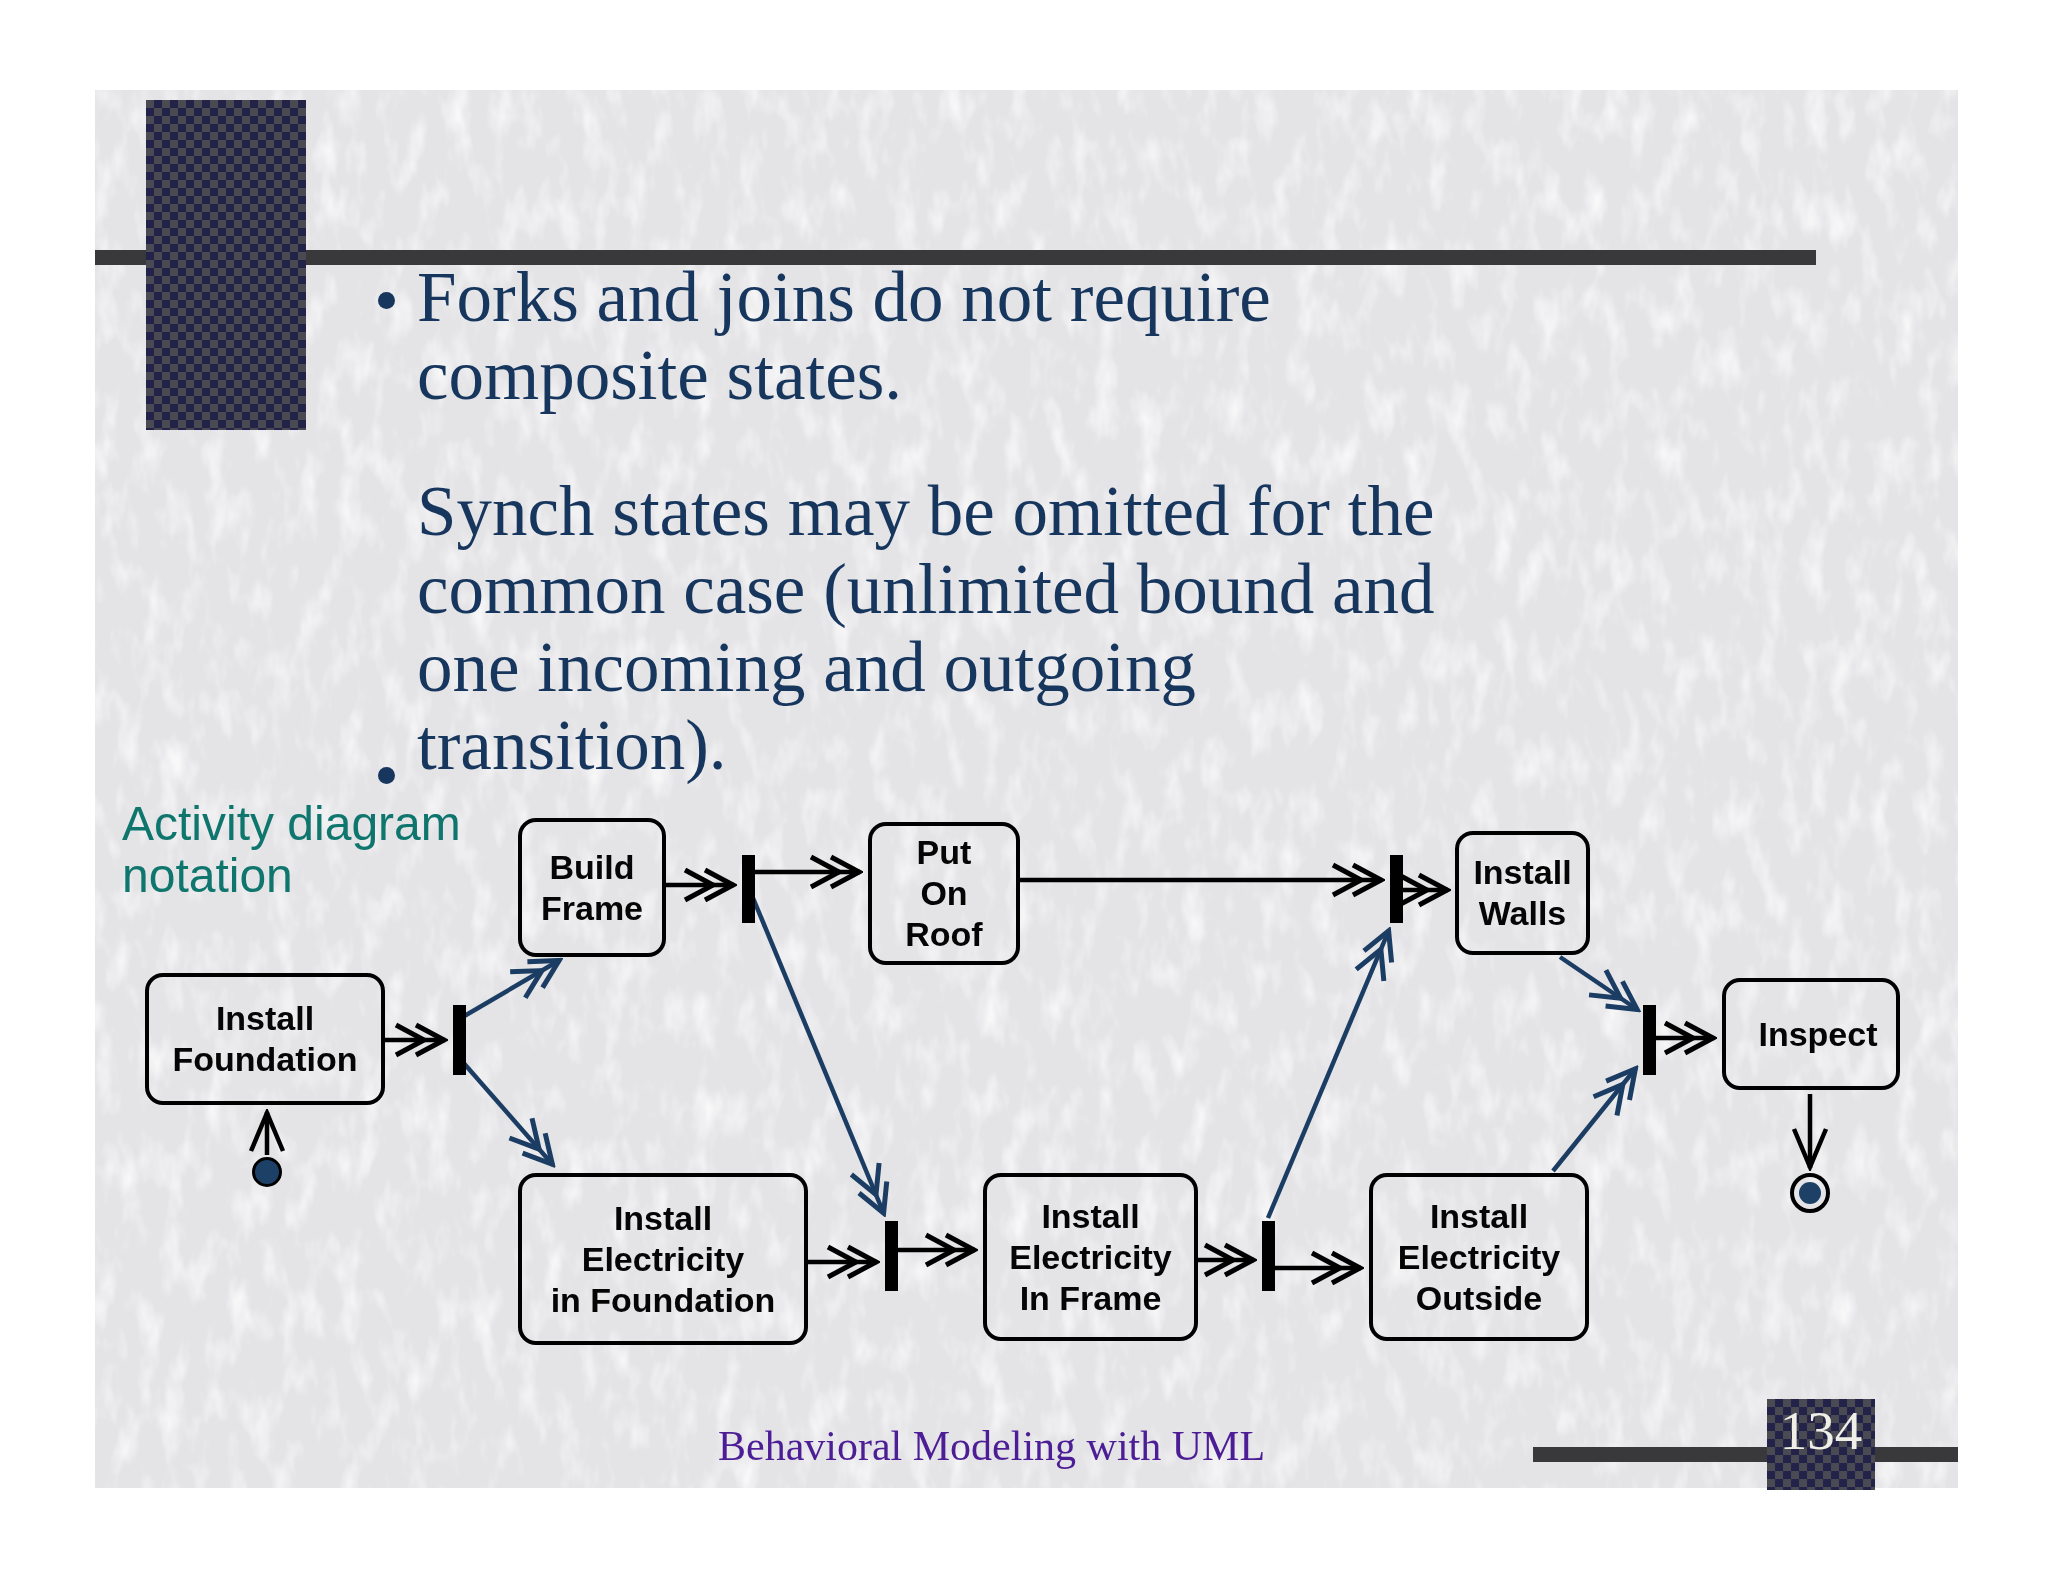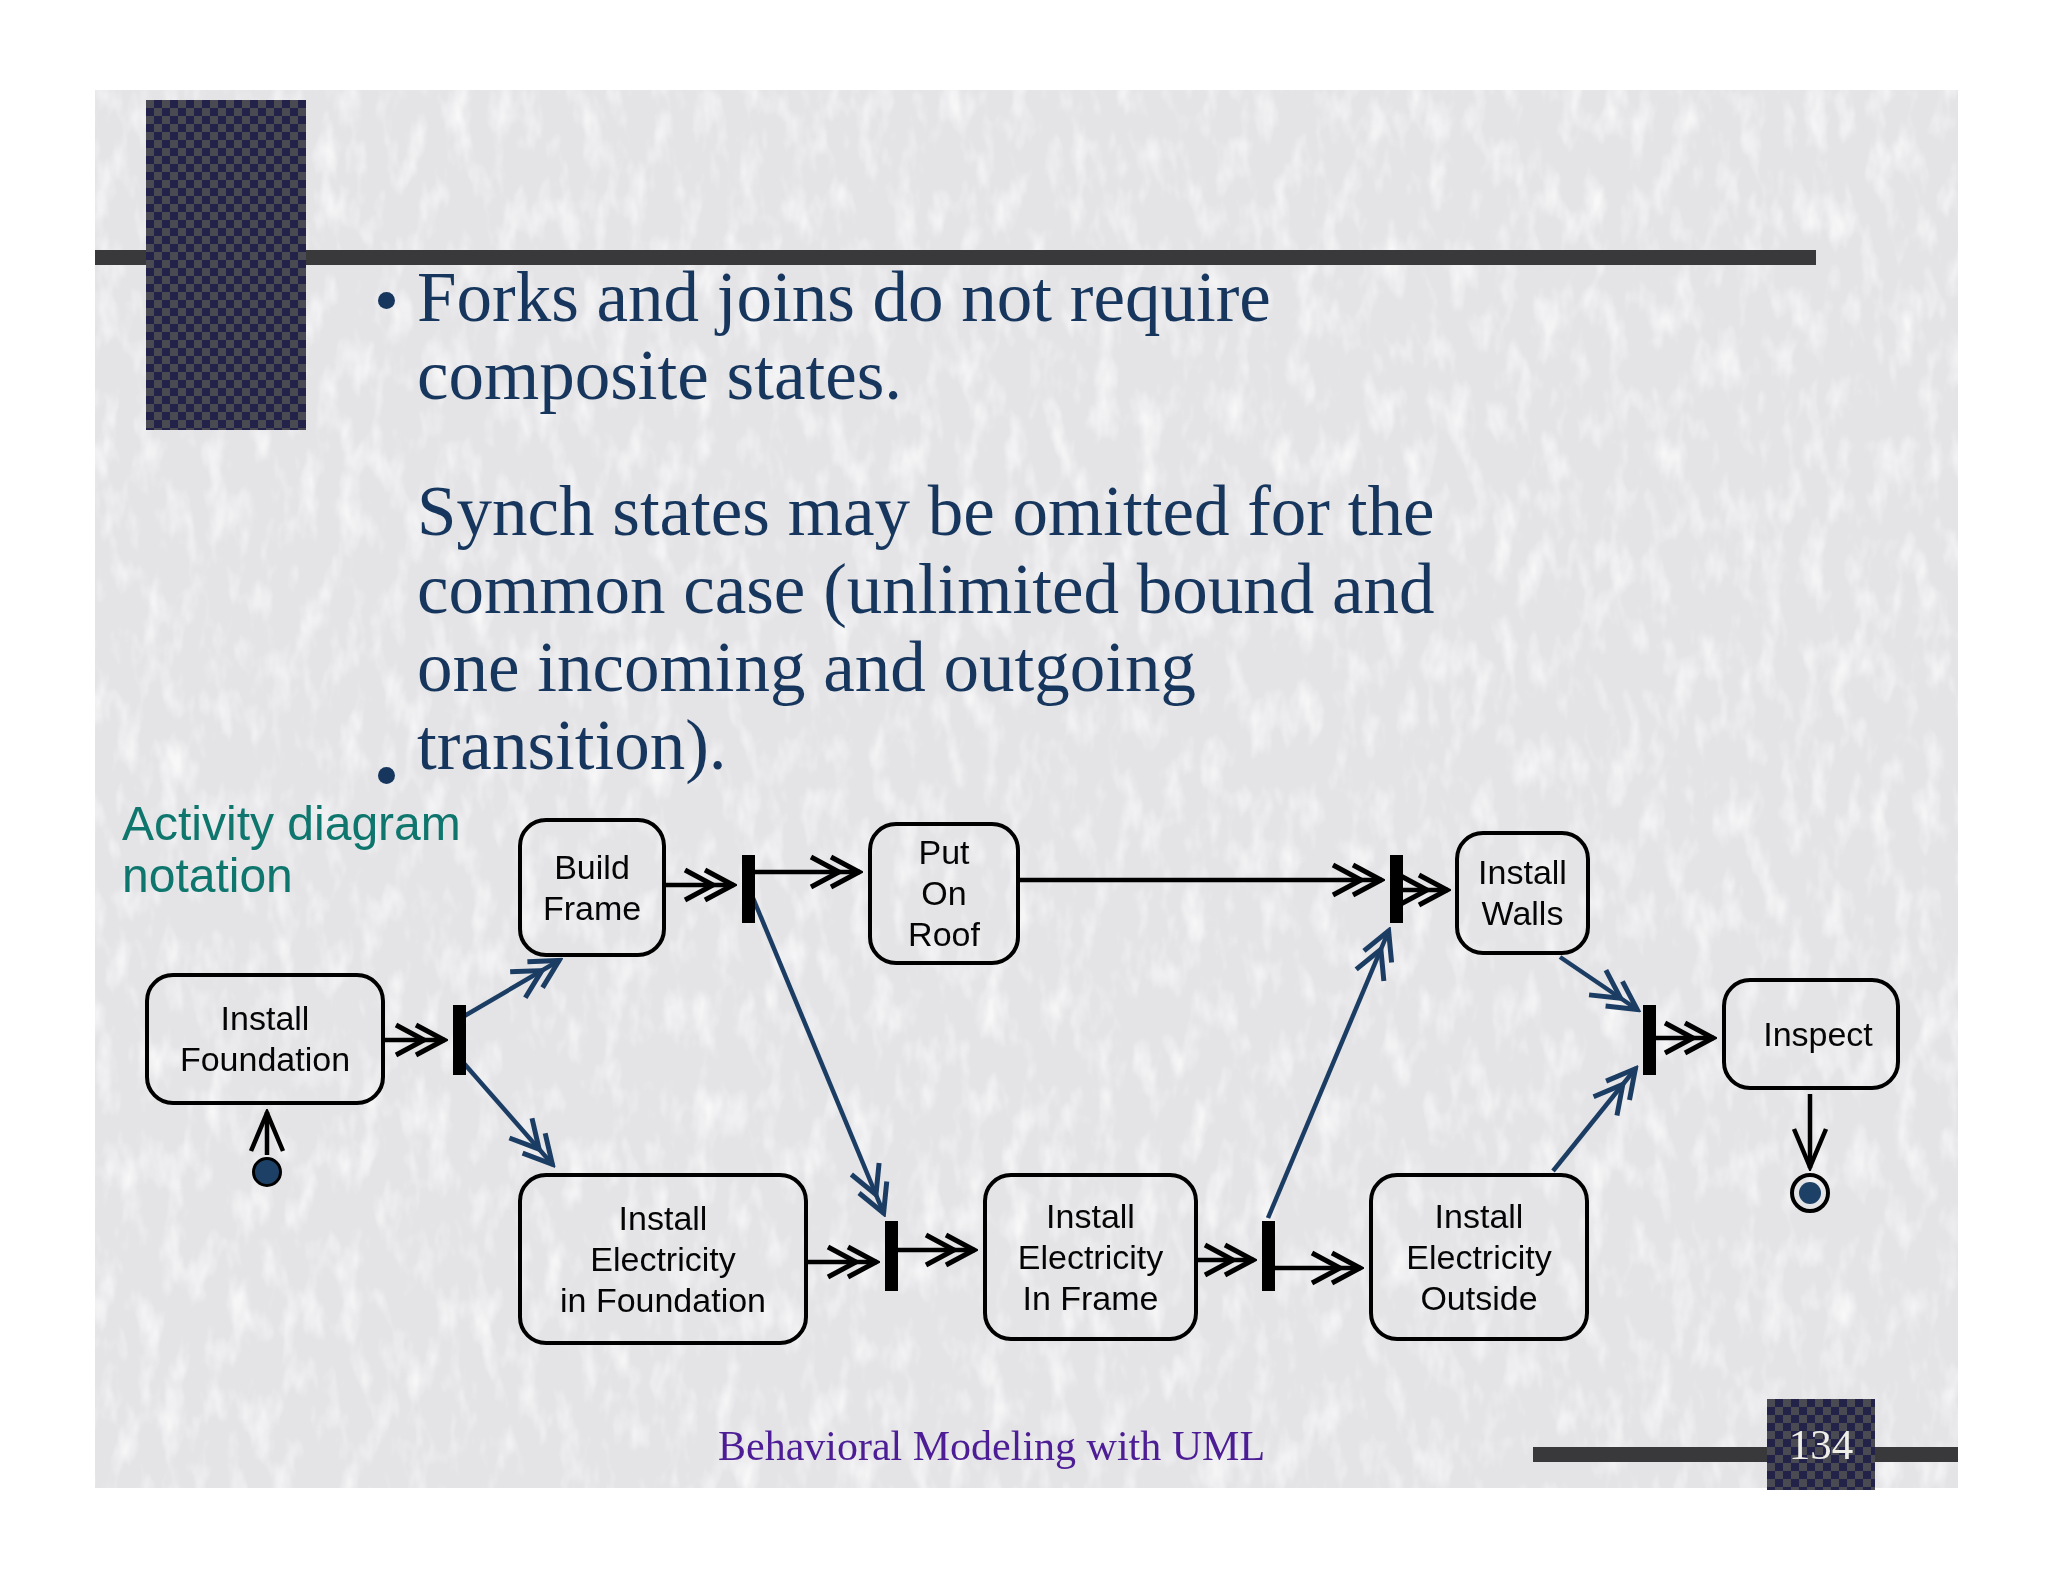--- a/index.html
+++ b/index.html
@@ -15,41 +15,41 @@
   .slide-title{position:absolute;left:318px;top:128px;font-family:"Liberation Serif",serif;
         font-size:97px;color:#2b2b2d;white-space:nowrap;letter-spacing:-1px;line-height:1.1;}
   .bullet{position:absolute;left:378px;display:flex;gap:22px;}
   .bullet-1{top:258px;}
   .bullet-2{top:472px;align-items:flex-end;}
   .bullet-dot{flex:0 0 auto;width:17px;height:17px;border-radius:50%;background:#17365d;margin-top:34px;}
   .bullet-text{font-family:"Liberation Serif",serif;font-size:71px;line-height:78px;color:#17365d;
         white-space:pre-line;width:1280px;}
   .side-label{position:absolute;left:122px;top:798px;font-size:48px;
         line-height:52px;color:#0f766e;white-space:pre-line;}
-  .node{position:absolute;box-sizing:border-box;border:4px solid #000;border-radius:28px;
+  .node{position:absolute;box-sizing:border-box;border:4px solid #000;border-radius:18px;
         display:flex;align-items:center;justify-content:center;text-align:center;
-        font-weight:normal;font-size:34px;line-height:41px;color:#050505;white-space:pre-line;}
+        font-weight:bold;font-size:34px;line-height:41px;color:#050505;white-space:pre-line;}
   .n-install-foundation{left:145px;top:973px;width:240px;height:132px;}
   .n-build-frame{left:518px;top:818px;width:148px;height:139px;}
   .n-put-on-roof{left:868px;top:822px;width:152px;height:143px;}
   .n-install-walls{left:1455px;top:831px;width:135px;height:124px;}
   .n-inspect{left:1722px;top:978px;width:178px;height:112px;padding-left:14px;}
   .n-ie-foundation{left:518px;top:1173px;width:290px;height:172px;}
   .n-ie-frame{left:983px;top:1173px;width:215px;height:168px;}
   .n-ie-outside{left:1369px;top:1173px;width:220px;height:168px;}
   .diagram-svg{position:absolute;left:0;top:0;pointer-events:none;}
   .footer-text{position:absolute;left:718px;top:1422px;font-family:"Liberation Serif",serif;
         font-size:42px;color:#4c1d95;}
   .footer-rule{position:absolute;left:1533px;top:1447px;width:425px;height:15px;background:#39393b;}
   .page-box{position:absolute;left:1767px;top:1399px;width:108px;height:91px;
         background-color:#46464e;
         background-image:repeating-conic-gradient(#23234a 0% 25%, #4a4a52 25% 50%);
         background-size:16px 16px;
-        display:flex;align-items:center;justify-content:center;
-        font-family:"Liberation Serif",serif;font-size:43px;color:#efefe8;}
+        display:flex;align-items:flex-start;justify-content:center;
+        font-family:"Liberation Serif",serif;font-size:55px;color:#efefe8;}
 </style>
 </head>
 <body>
 
 <div class="page">
 
   <div class="slide-bg">
     <svg width="1863" height="1398">
       <filter id="tx">
         <feTurbulence type="fractalNoise" baseFrequency="0.045 0.02" numOctaves="3" seed="7"></feTurbulence>

